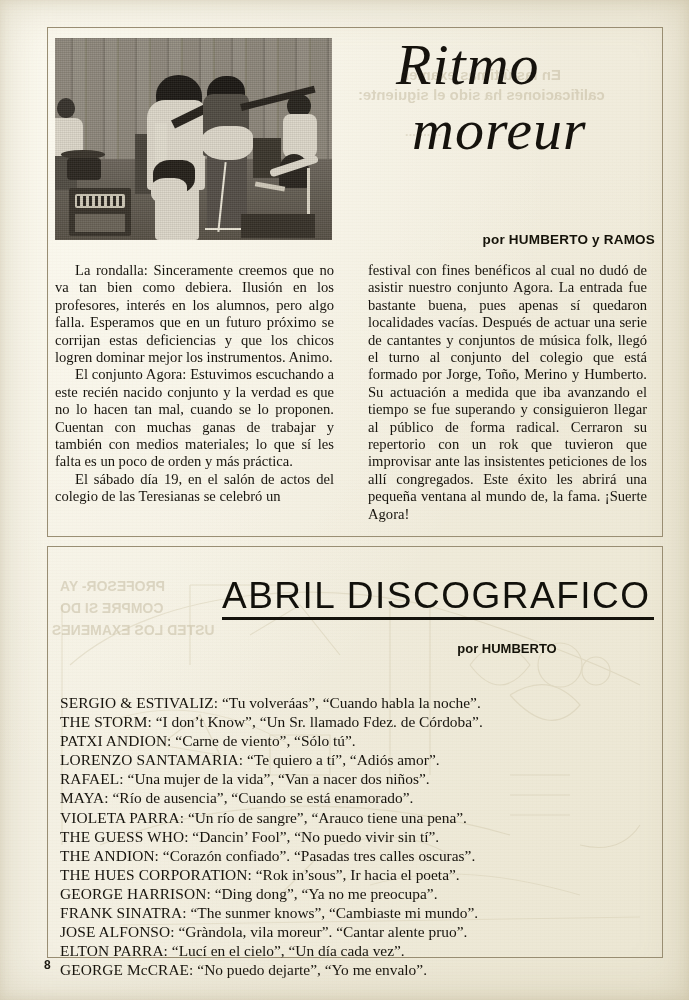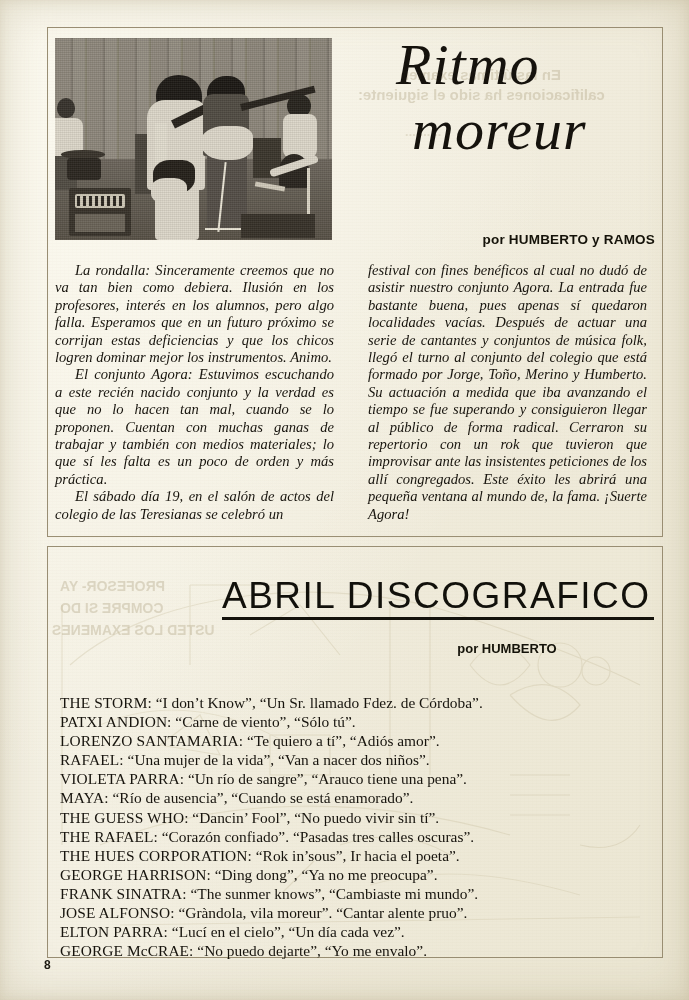--- a/index.html
+++ b/index.html
@@ -99,21 +99,20 @@
     font-weight:bold;font-size:13.5px;color:#141209;
     letter-spacing:.2px;
     margin-top:17px;
   }
 
   
   .col{
     position:absolute;
     width:279px;
     font-family:"Liberation Serif", serif;
-    font-style:italic;
     font-size:14.6px;
     line-height:17.4px;
     color:#17140e;
     text-align:justify;
     text-justify:inter-word;
     hyphens:manual;
   }
   #col-left{left:55px;top:262px;}
   #col-right{left:368px;top:262px;}
   .col p{margin:0;text-indent:20px;}
@@ -267,28 +266,29 @@
 
 <div class="col" id="col-right">
   <p style="text-indent:0">festival con fines benéficos al cual no dudó de asistir nuestro conjunto Agora. La entrada fue bastante buena, pues apenas sí quedaron localidades vacías. Después de actuar una serie de cantantes y conjuntos de música folk, llegó el turno al conjunto del colegio que está formado por Jorge, Toño, Merino y Humberto. Su actuación a medida que iba avanzando el tiempo se fue superando y consiguieron llegar al público de forma radical. Cerraron su repertorio con un rok que tuvieron que improvisar ante las insistentes peticiones de los allí congregados. Este éxito les abrirá una pequeña ventana al mundo de, la fama. ¡Suerte Agora!</p>
 </div>
 
 <div id="title-abril">ABRIL  DISCOGRAFICO</div>
 <div id="abril-rule"></div>
 <div id="byline-bottom">por HUMBERTO</div>
 
 <div id="disc-list">
+    <div class="row"><span class="artist">SERGIO &amp; ESTIVALIZ:</span><span class="tracks"> “Tu volveráas”, “Cuando habla la noche”.</span></div>
     <div class="row"><span class="artist">THE STORM:</span><span class="tracks"> “I don’t Know”, “Un Sr. llamado Fdez. de Córdoba”.</span></div>
     <div class="row"><span class="artist">PATXI ANDION:</span><span class="tracks"> “Carne de viento”, “Sólo tú”.</span></div>
     <div class="row"><span class="artist">LORENZO SANTAMARIA:</span><span class="tracks"> “Te quiero a tí”, “Adiós amor”.</span></div>
     <div class="row"><span class="artist">RAFAEL:</span><span class="tracks"> “Una mujer de la vida”, “Van a nacer dos niños”.</span></div>
+    <div class="row"><span class="artist">MAYA:</span><span class="tracks"> “Río de ausencia”, “Cuando se está enamorado”.</span></div>
     <div class="row"><span class="artist">VIOLETA PARRA:</span><span class="tracks"> “Un río de sangre”, “Arauco tiene una pena”.</span></div>
-    <div class="row"><span class="artist">MAYA:</span><span class="tracks"> “Río de ausencia”, “Cuando se está enamorado”.</span></div>
     <div class="row"><span class="artist">THE GUESS WHO:</span><span class="tracks"> “Dancin’ Fool”, “No puedo vivir sin tí”.</span></div>
-    <div class="row"><span class="artist">THE RAFAEL:</span><span class="tracks"> “Corazón confiado”. “Pasadas tres calles oscuras”.</span></div>
+    <div class="row"><span class="artist">THE ANDION:</span><span class="tracks"> “Corazón confiado”. “Pasadas tres calles oscuras”.</span></div>
     <div class="row"><span class="artist">THE HUES CORPORATION:</span><span class="tracks"> “Rok in’sous”, Ir hacia el poeta”.</span></div>
     <div class="row"><span class="artist">GEORGE HARRISON:</span><span class="tracks"> “Ding dong”, “Ya no me preocupa”.</span></div>
     <div class="row"><span class="artist">FRANK SINATRA:</span><span class="tracks"> “The sunmer knows”, “Cambiaste mi mundo”.</span></div>
     <div class="row"><span class="artist">JOSE ALFONSO:</span><span class="tracks"> “Gràndola, vila moreur”. “Cantar alente pruo”.</span></div>
     <div class="row"><span class="artist">ELTON PARRA:</span><span class="tracks"> “Lucí en el cielo”, “Un día cada vez”.</span></div>
     <div class="row"><span class="artist">GEORGE McCRAE:</span><span class="tracks"> “No puedo dejarte”, “Yo me envalo”.</span></div>
   </div>
 
 <div id="page-num">8</div>
 

